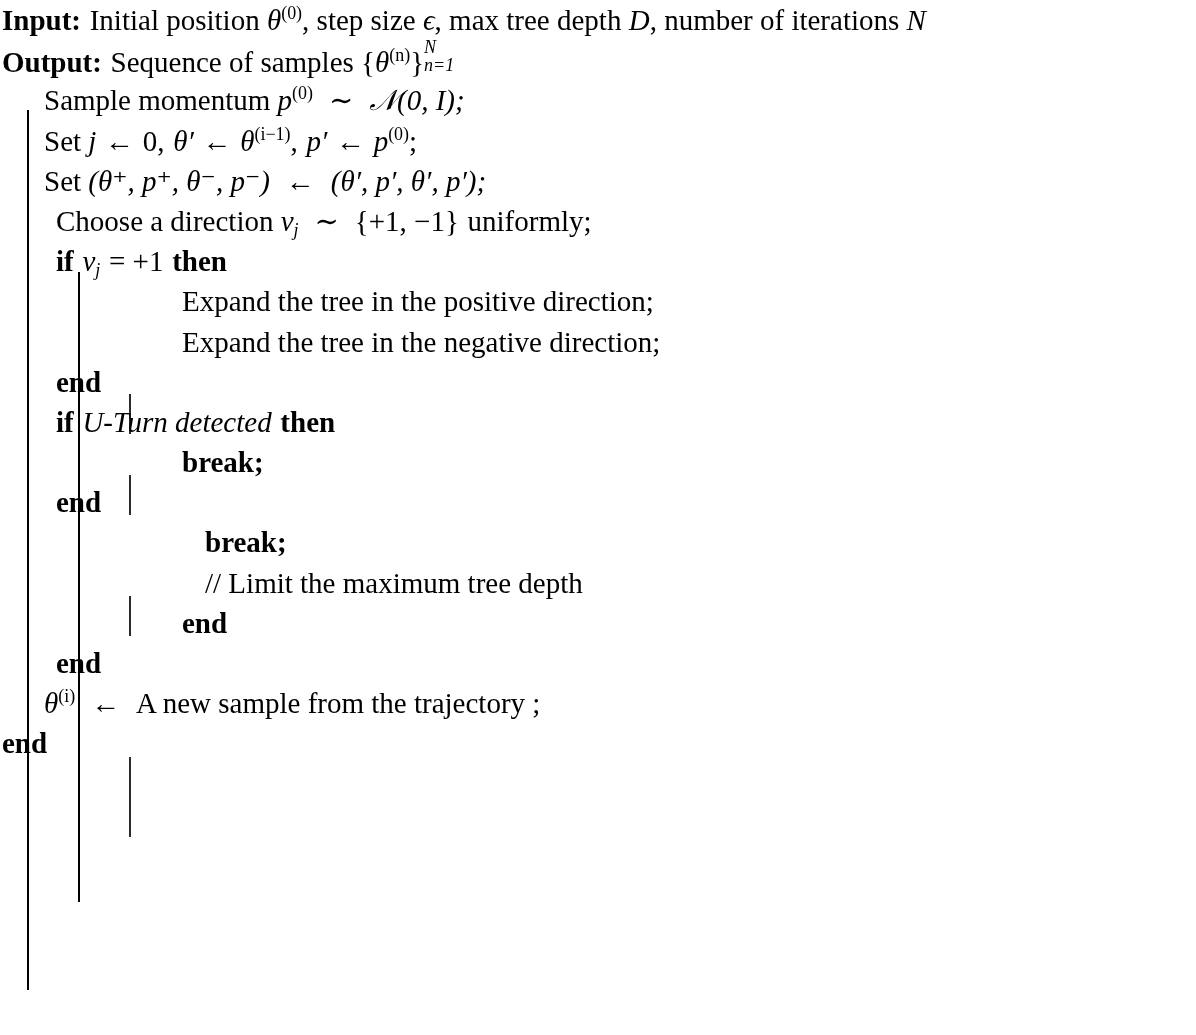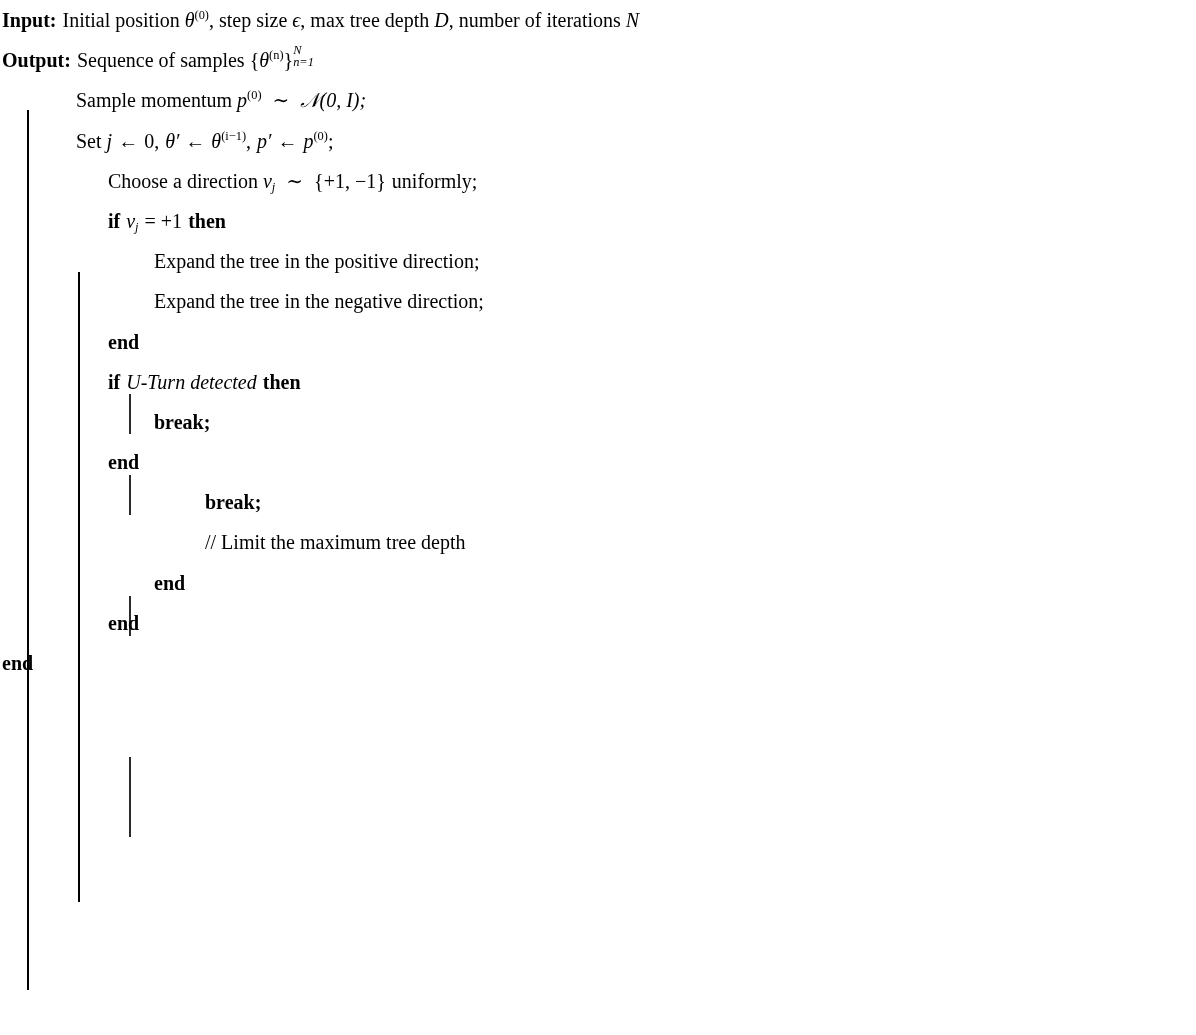--- a/index.html
+++ b/index.html
@@ -12,37 +12,37 @@
     height: 1035px;
     font-family: "Liberation Serif", "DejaVu Serif", serif;
     color: #000000;
     overflow: hidden;
   }
 
   #algorithm {
     position: relative;
     width: 1196px;
     padding: 0;
-    font-size: 20px;
+    font-size: 29px;
     line-height: 40.2px;
   }
 
   
   .line {
     position: relative;
     white-space: nowrap;
     height: 40.2px;
     line-height: 40.2px;
   }
 
   
   .ind0 { padding-left: 2px;   }
-  .ind1 { padding-left: 76px;  }
-  .ind2 { padding-left: 108px; }
-  .ind3 { padding-left: 154px; }
+  .ind1 { padding-left: 44px;  }
+  .ind2 { padding-left: 56px; }
+  .ind3 { padding-left: 154px; margin-left: 28px; }
   .ind4 { padding-left: 205px; }
 
   
   .rule {
     position: absolute;
     width: 2px;
     background: #000000;
   }
   .rule.thin { width: 1.6px; background: #2a2a2a; }
 
@@ -104,20 +104,23 @@
 
 
   <div class="line ind1">
     <span>Sample momentum </span><span class="mi">p</span><sup class="up">(0)</sup><span class="spw"></span><span>∼</span><span class="spw"></span><span class="cal">𝒩</span><span class="mi">(0, I);</span>
   </div>
 
   <div class="line ind1">
     <span>Set </span><span class="mi">j</span><span class="sp"></span><span>←</span><span class="sp"></span><span>0,</span><span class="sp"></span><span class="mi">θ′</span><span class="sp"></span><span>←</span><span class="sp"></span><span class="mi">θ</span><sup class="up">(i−1)</sup><span>,</span><span class="sp"></span><span class="mi">p′</span><span class="sp"></span><span>←</span><span class="sp"></span><span class="mi">p</span><sup class="up">(0)</sup><span>;</span>
   </div>
 
+  <div class="line ind1">
+    <span>Set </span><span class="mi">(θ⁺, p⁺, θ⁻, p⁻)</span><span class="spw"></span><span>←</span><span class="spw"></span><span class="mi">(θ′, p′, θ′, p′);</span>
+  </div>
 
 
   <div class="line ind2">
     <span>Choose a direction </span><span class="mi">v</span><sub class="sm">j</sub><span class="spw"></span><span>∼</span><span class="spw"></span><span>{+1, −1}</span><span class="sp"></span><span>uniformly;</span>
   </div>
 
   <div class="line ind2">
     <span class="kw">if</span><span class="sp"></span><span class="mi">v</span><sub class="sm">j</sub><span class="sp"></span><span>= +1</span><span class="sp"></span><span class="kw">then</span>
   </div>
 
@@ -157,18 +160,21 @@
   </div>
 
   <div class="line ind3">
     <span class="kw">end</span>
   </div>
 
   <div class="line ind2">
     <span class="kw">end</span>
   </div>
 
+  <div class="line ind1">
+    <span class="mi">θ</span><sup class="up">(i)</sup><span class="spw"></span><span>←</span><span class="spw"></span><span>A new sample from the trajectory ;</span>
+  </div>
 
   <div class="line ind0">
     <span class="kw">end</span>
   </div>
 
 </div>
 
 </body></html>

